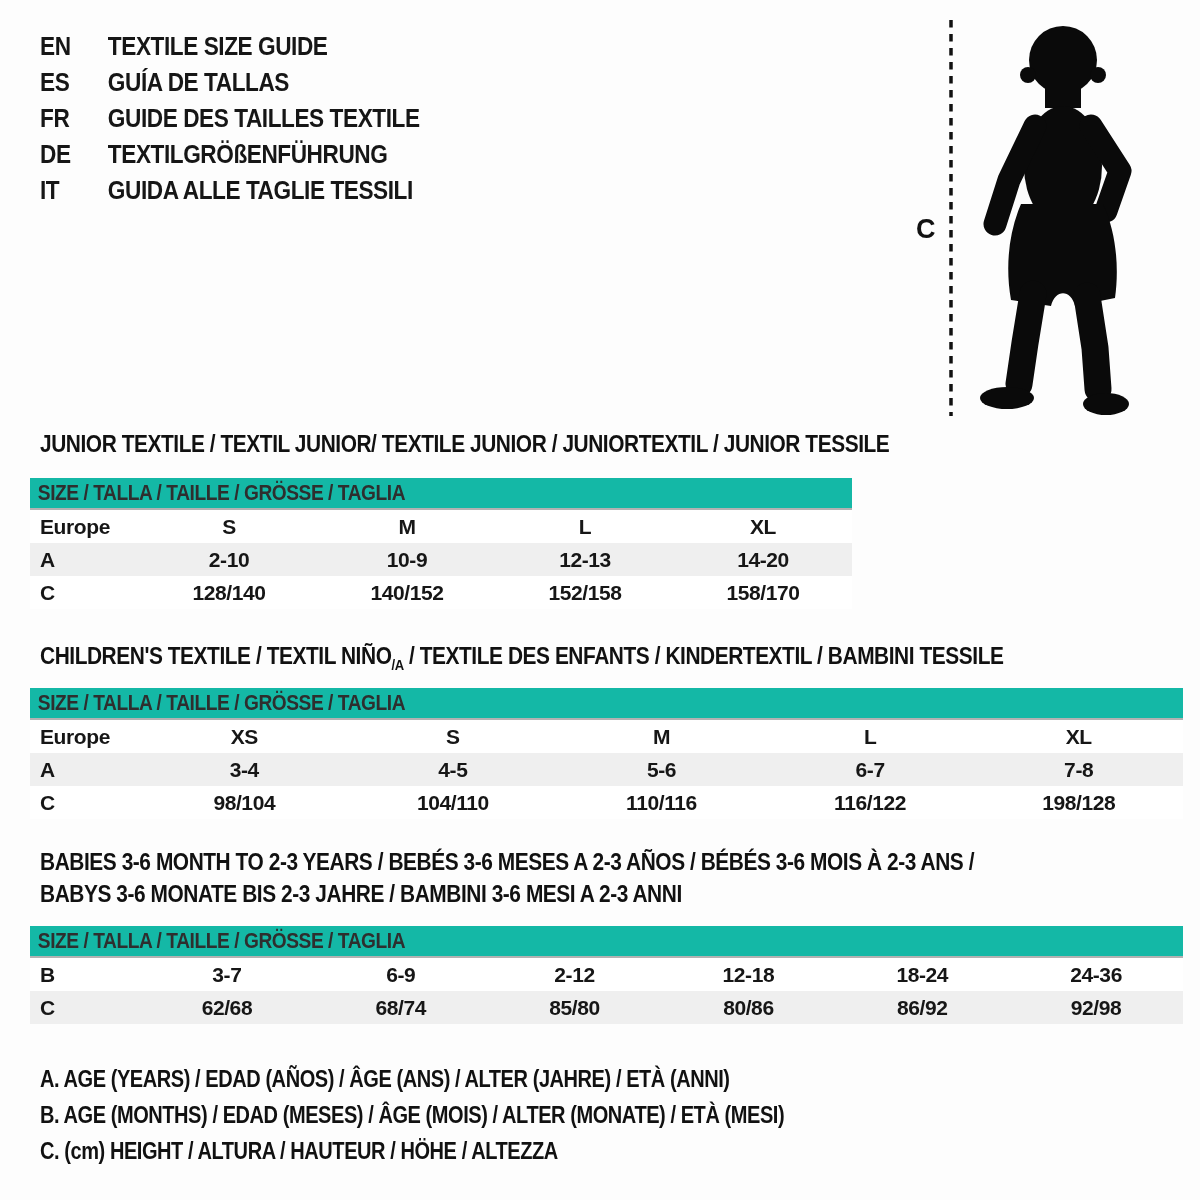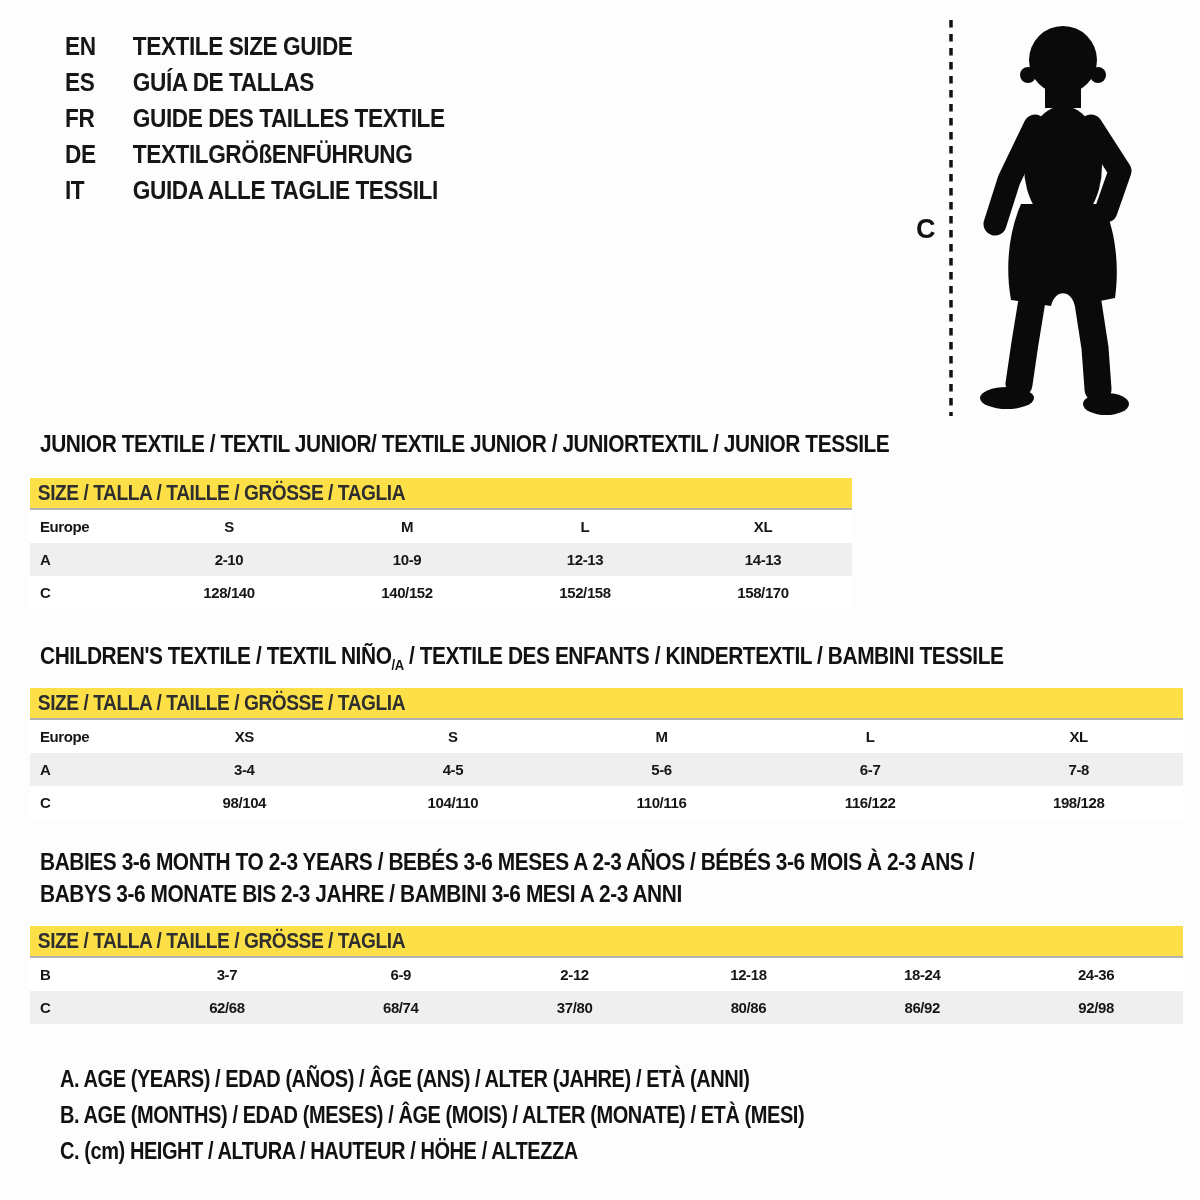--- a/index.html
+++ b/index.html
@@ -14,39 +14,39 @@
   .cond{transform:scaleX(.87);transform-origin:left top;white-space:nowrap;}
   
   .lang-row{display:flex;height:36px;align-items:center;font-weight:700;font-size:26px;letter-spacing:-.5px;}
   .lang-code{width:78px;flex:0 0 78px;}
   
   .section-title{font-weight:700;font-size:24px;letter-spacing:-.5px;color:#111;}
   .section-title .sub{font-size:15px;vertical-align:-6px;}
   
   .size-table{background:#fff;}
   .bar{
-    height:30px;background:#fde047;border-bottom:2px solid #b2b2b2;
+    height:30px;background:#14b8a6;border-bottom:2px solid #b2b2b2;
     display:flex;align-items:center;
   }
   .bar-label{font-weight:700;font-size:22px;color:#2e2e2e;padding-left:9px;letter-spacing:-.5px;}
-  .trow{display:grid;height:33px;align-items:center;font-weight:700;font-size:15px;letter-spacing:-.4px;}
+  .trow{display:grid;height:33px;align-items:center;font-weight:700;font-size:21px;letter-spacing:-.4px;}
   .trow.shaded{background:#efefef;}
   .cols4{grid-template-columns:110px repeat(4,1fr);}
   .cols5{grid-template-columns:110px repeat(5,1fr);}
   .cols6{grid-template-columns:110px repeat(6,1fr);}
   .rlabel{padding-left:10px;text-align:left;}
   .cell{text-align:center;}
   
   .legend-line{font-weight:700;font-size:23px;height:36px;letter-spacing:-.5px;color:#111;}
   .measure-label{font-weight:700;font-size:27px;color:#111;}
 </style>
 </head>
 <body>
 
-<div class="abs" style="left:40px;top:28px;margin-left:25px;">
+<div class="abs" style="left:40px;top:28px;">
   <div class="lang-row cond">
     <span class="lang-code">EN</span>
     <span class="lang-label">TEXTILE SIZE GUIDE</span>
   </div>
   <div class="lang-row cond">
     <span class="lang-code">ES</span>
     <span class="lang-label">GUÍA DE TALLAS</span>
   </div>
   <div class="lang-row cond">
     <span class="lang-code">FR</span>
@@ -93,21 +93,21 @@
     <span class="cell">S</span>
     <span class="cell">M</span>
     <span class="cell">L</span>
     <span class="cell">XL</span>
   </div>
   <div class="trow cols4 shaded">
     <span class="rlabel">A</span>
     <span class="cell">2-10</span>
     <span class="cell">10-9</span>
     <span class="cell">12-13</span>
-    <span class="cell">14-13</span>
+    <span class="cell">14-20</span>
   </div>
   <div class="trow cols4">
     <span class="rlabel">C</span>
     <span class="cell">128/140</span>
     <span class="cell">140/152</span>
     <span class="cell">152/158</span>
     <span class="cell">158/170</span>
   </div>
 </div>
 
@@ -158,24 +158,24 @@
     <span class="cell">6-9</span>
     <span class="cell">2-12</span>
     <span class="cell">12-18</span>
     <span class="cell">18-24</span>
     <span class="cell">24-36</span>
   </div>
   <div class="trow cols6 shaded">
     <span class="rlabel">C</span>
     <span class="cell">62/68</span>
     <span class="cell">68/74</span>
-    <span class="cell">37/80</span>
+    <span class="cell">85/80</span>
     <span class="cell">80/86</span>
     <span class="cell">86/92</span>
     <span class="cell">92/98</span>
   </div>
 </div>
 
-<div class="abs" style="left:40px;top:1066px;margin-left:20px;">
+<div class="abs" style="left:40px;top:1066px;">
   <div class="legend-line cond">A. AGE (YEARS) / EDAD (AÑOS) / ÂGE (ANS) / ALTER (JAHRE) / ETÀ (ANNI)</div>
   <div class="legend-line cond">B. AGE (MONTHS) / EDAD (MESES) / ÂGE (MOIS) / ALTER (MONATE) / ETÀ (MESI)</div>
   <div class="legend-line cond">C. (cm) HEIGHT / ALTURA / HAUTEUR / HÖHE / ALTEZZA</div>
 </div>
 
 </body></html>

